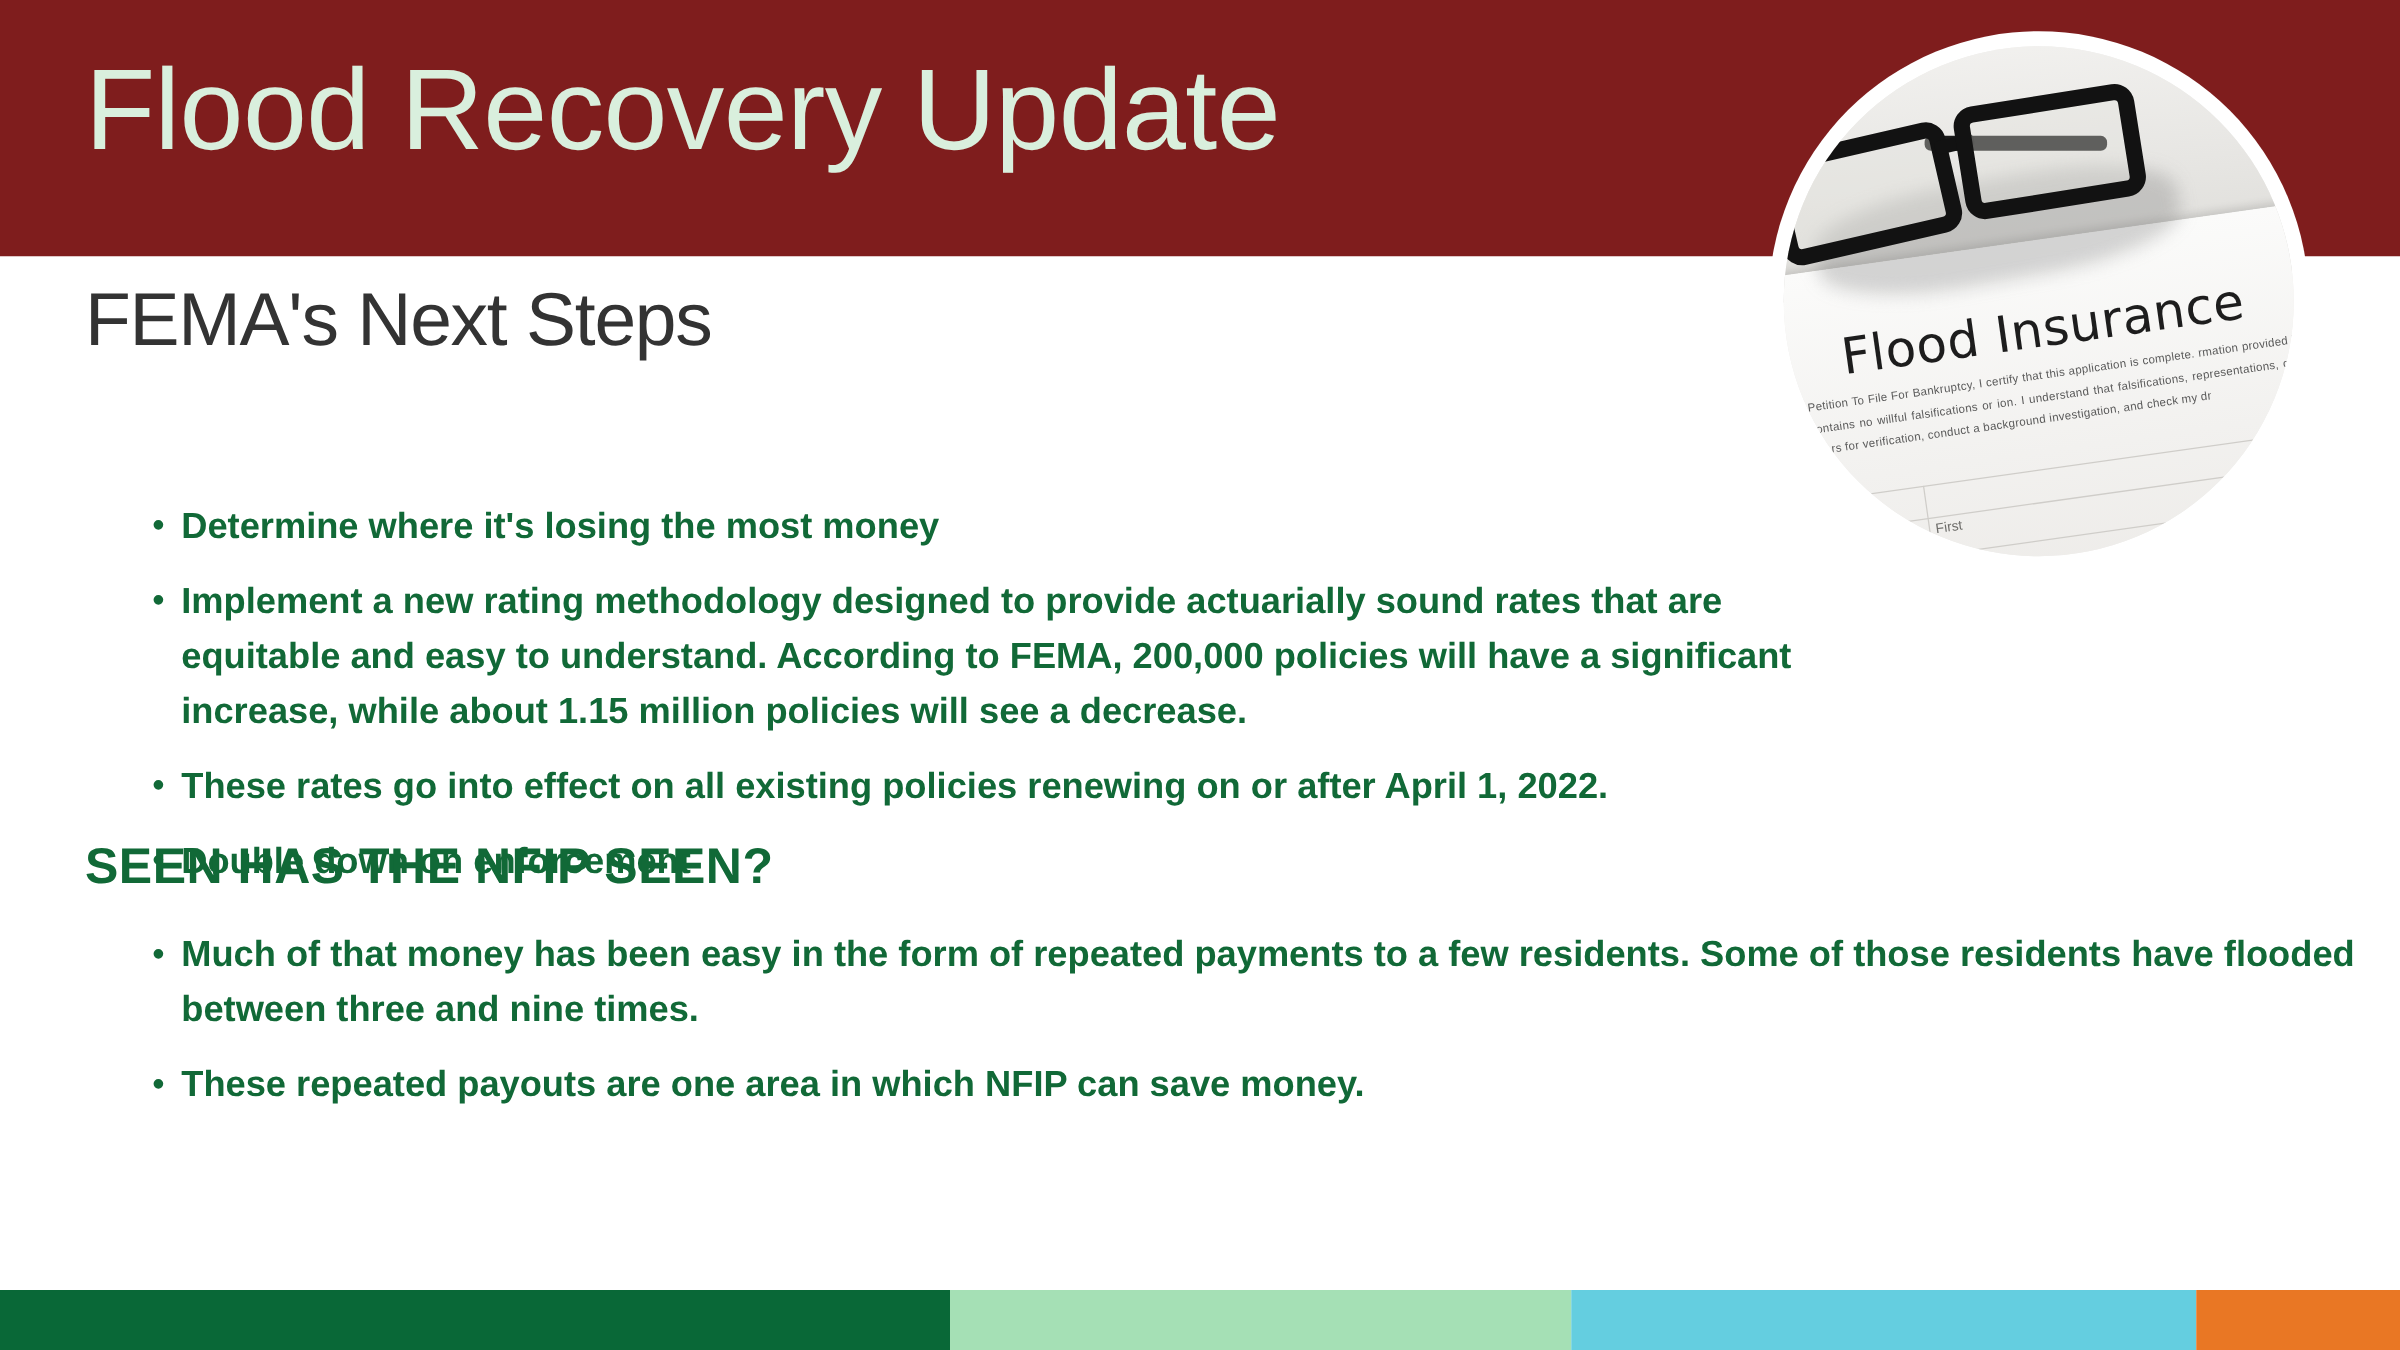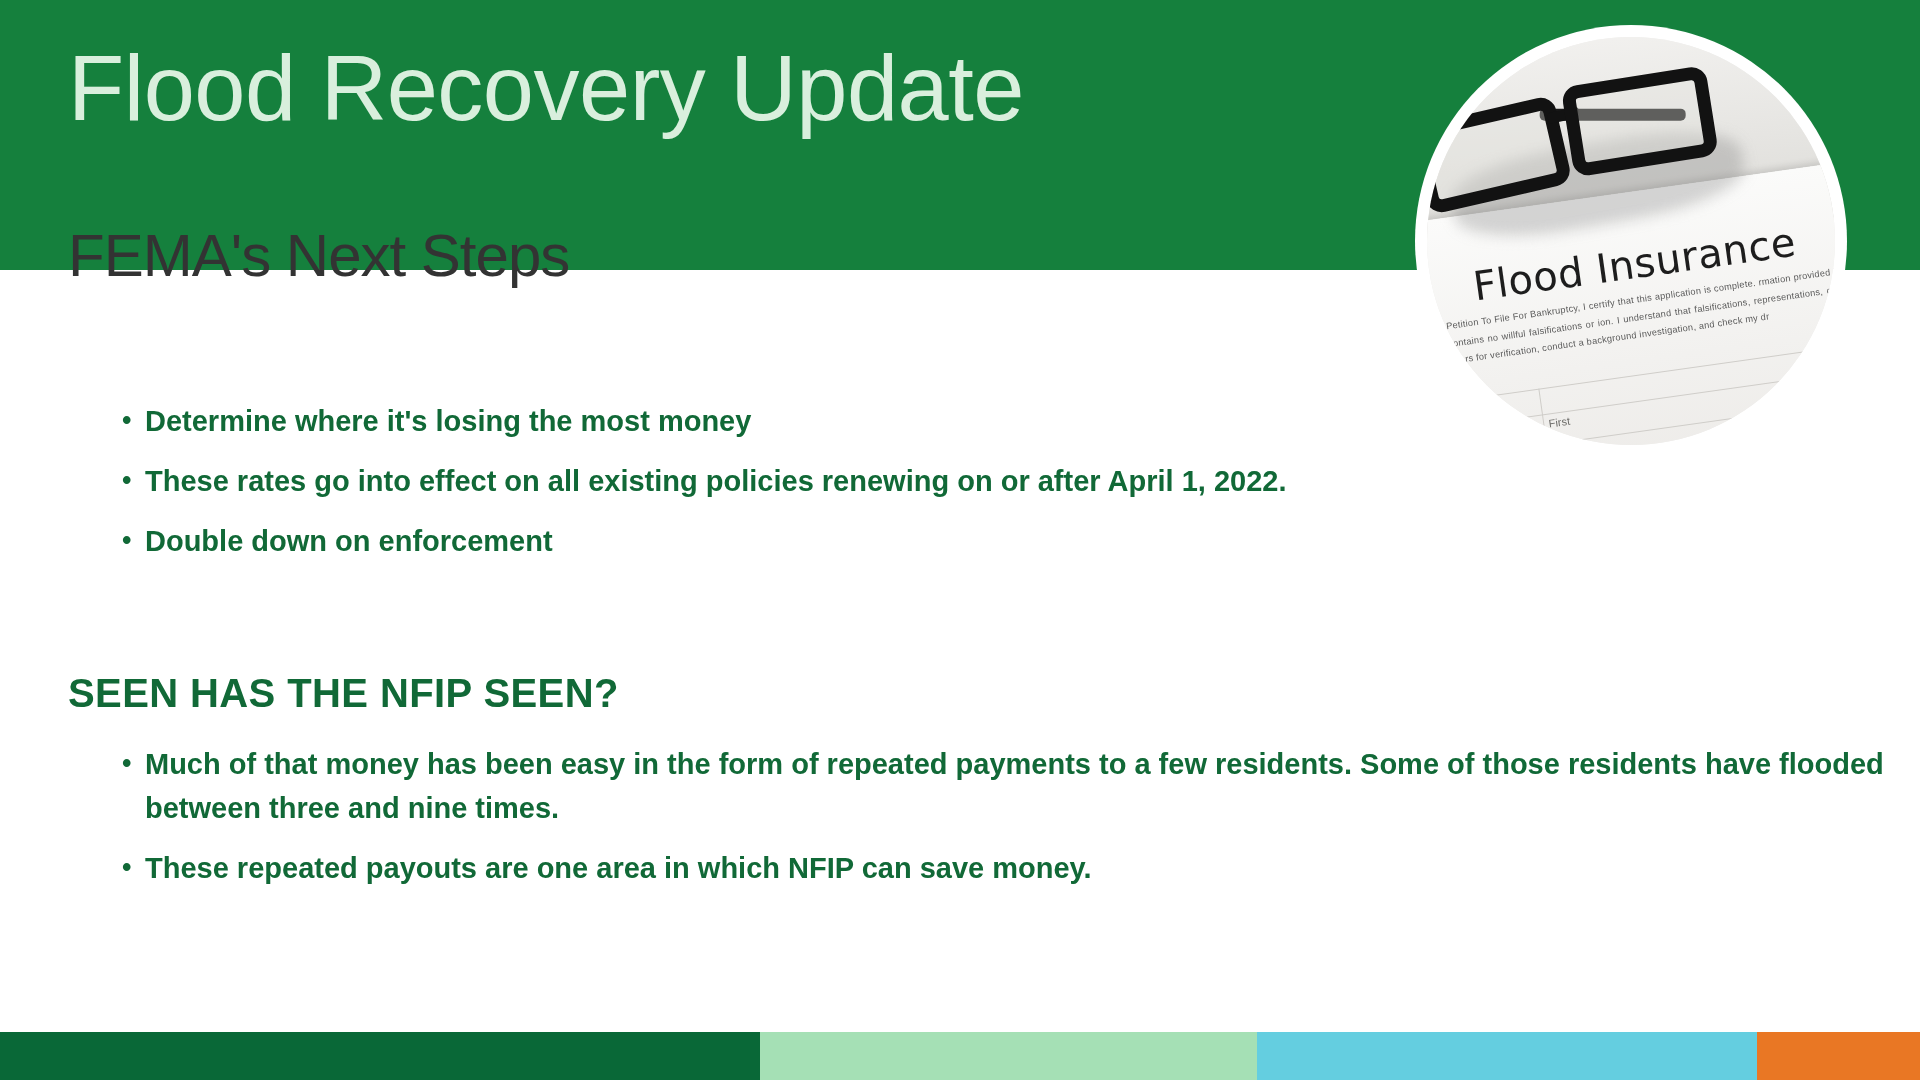--- a/index.html
+++ b/index.html
@@ -15,22 +15,22 @@
     font-family: "Liberation Sans", sans-serif;
     position: relative;
   }
 
   
   .header-banner {
     position: absolute;
     left: 0;
     top: 0;
     width: 1920px;
-    height: 270px;
-    background: #15803d;
+    height: 205px;
+    background: #7f1d1d;
     z-index: 1;
   }
   .header-title {
     position: absolute;
     left: 68px;
     top: 36px;
     font-size: 92px;
     font-weight: 400;
     letter-spacing: -0.5px;
     color: #d9efdd;
@@ -311,20 +311,21 @@
     </div>
   </div>
 </div>
 
 <div class="content">
 
   <div class="section-title">FEMA's Next Steps</div>
 
   <ul class="bullets list-one">
     <li>Determine where it's losing the most money</li>
+    <li>Implement a new rating methodology designed to provide actuarially sound rates that are equitable and easy to understand. According to FEMA, 200,000 policies will have a significant increase, while about 1.15 million policies will see a decrease.</li>
     <li>These rates go into effect on all existing policies renewing on or after April 1, 2022.</li>
     <li>Double down on enforcement</li>
   </ul>
 
   <div class="subhead">SEEN HAS THE NFIP SEEN?</div>
 
   <ul class="bullets list-two">
     <li>Much of that money has been easy in the form of repeated payments to a few residents. Some of those residents have flooded between three and nine times.</li>
     <li>These repeated payouts are one area in which NFIP can save money.</li>
   </ul>

